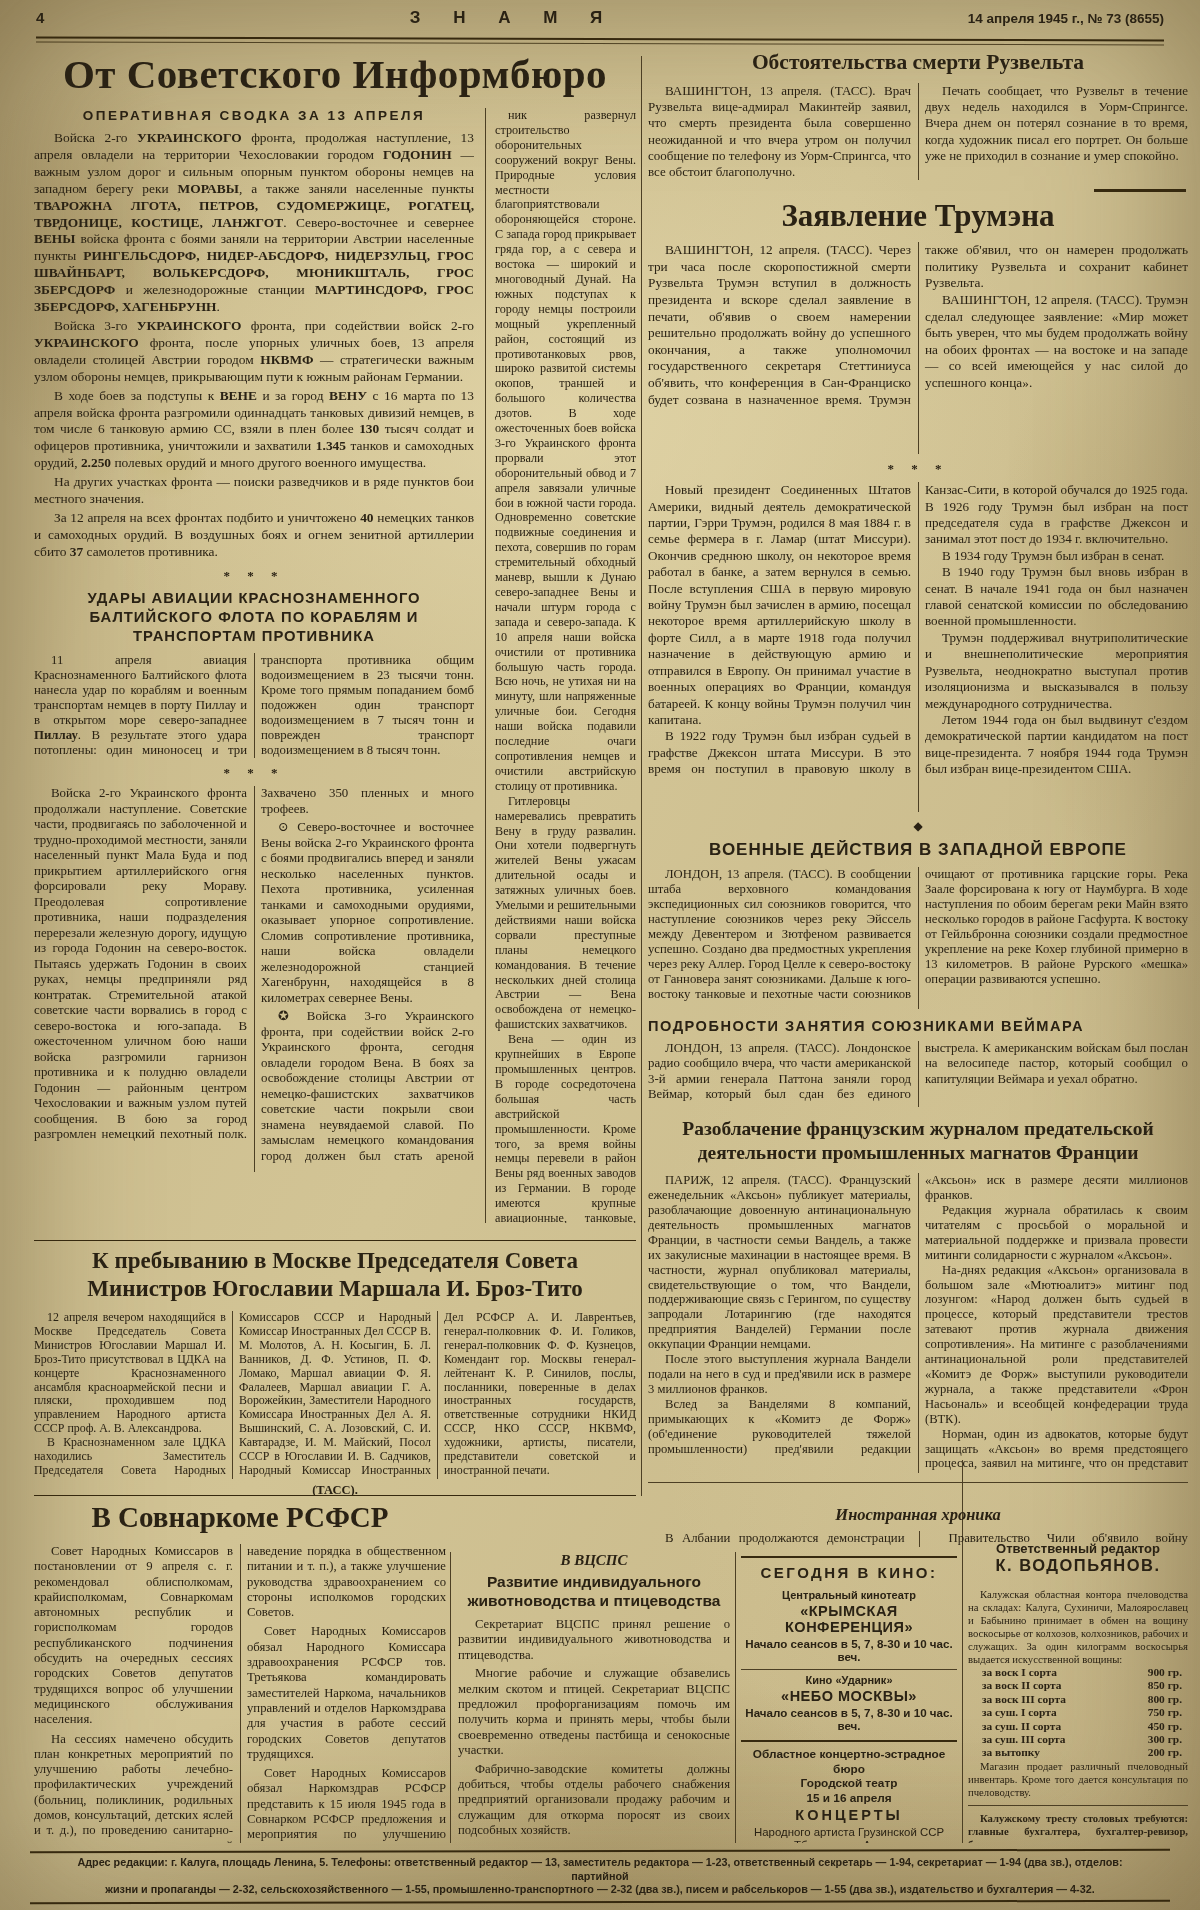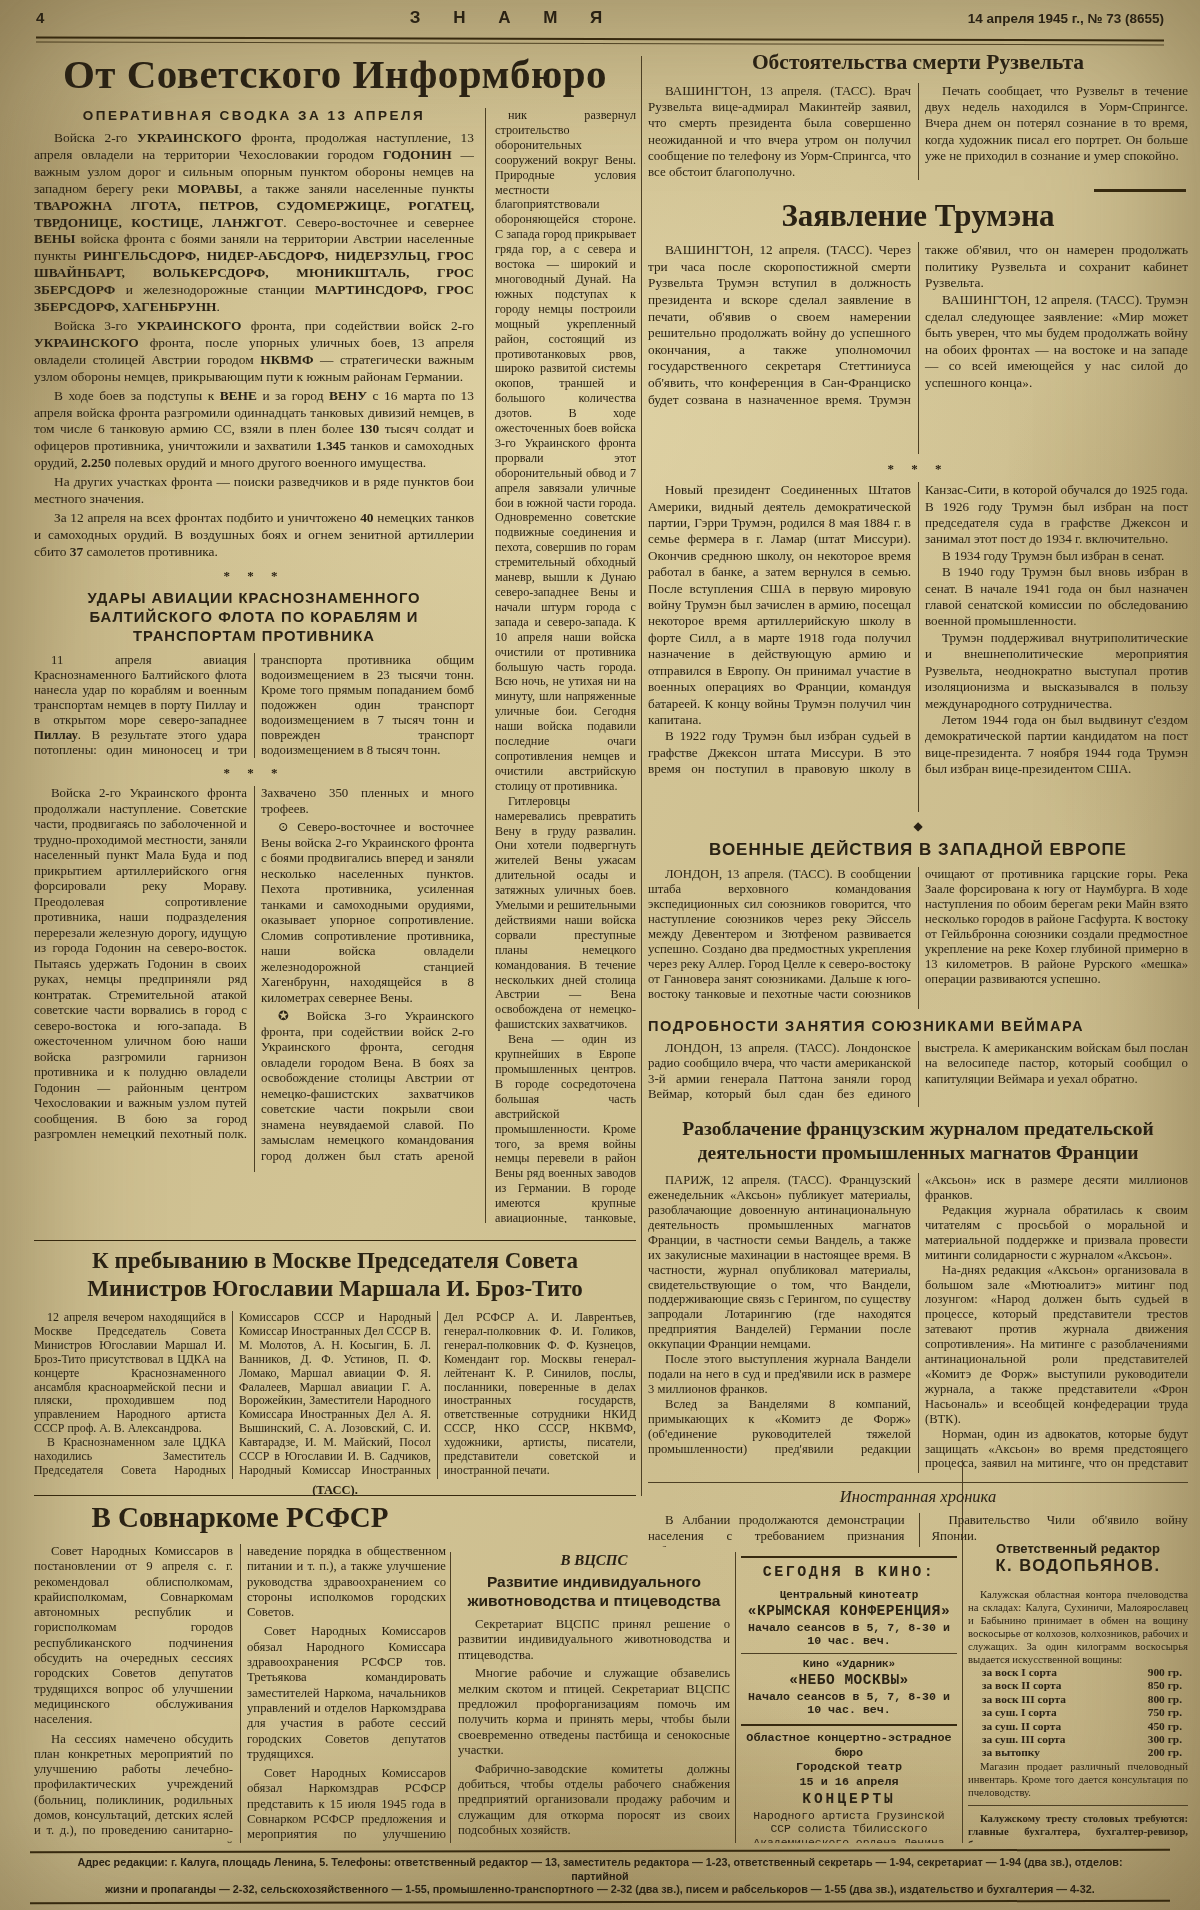--- a/index.html
+++ b/index.html
@@ -63,21 +63,21 @@
   .diamond{display:flex;align-items:center;gap:8px;margin:7px 0 6px;}
   .diamond .dline{flex:1;height:1px;background:#4c3f24;max-width:70px;margin:0 auto;}
   .diamond .dwrap{display:flex;align-items:center;gap:8px;margin:0 auto;}
   .diamond .dmark{font-size:12px;}
   .west-title{font-family:"Liberation Sans",sans-serif;font-weight:bold;font-size:17px;letter-spacing:1px;text-align:center;margin:0 0 7px;}
   .west-body{font-size:12.7px;line-height:15px;height:142px;overflow:hidden;}
   .weimar-title{font-family:"Liberation Sans",sans-serif;font-weight:bold;font-size:14.6px;letter-spacing:1.5px;text-align:left;margin:9px 0 7px;}
   .weimar-body{font-size:12.8px;line-height:15.2px;height:66px;overflow:hidden;}
   .aksion-title{font-weight:bold;font-size:19.5px;line-height:24px;text-align:center;margin:10px 26px 8px;}
   .aksion-body{font-size:12.6px;line-height:14.9px;height:300px;overflow:hidden;}
-  .chron-title{font-weight:normal;font-style:italic;font-size:16.5px;text-align:center;margin:9px 0 6px;border-top:1px solid #4c3f24;padding-top:4px;}
+  .chron-title{font-weight:bold;font-style:italic;font-size:16.5px;text-align:center;margin:9px 0 6px;border-top:1px solid #4c3f24;padding-top:22px;}
   .chron-flex{display:flex;gap:14px;}
   .chron-col{flex:1;font-size:12.8px;line-height:15.4px;}
   .chron-col.right{border-left:1px solid #4c3f24;padding-left:12px;}
 
   .editor{position:absolute;left:968px;top:1541px;width:220px;text-align:center;font-family:"Liberation Sans",sans-serif;}
   .editor .ed-label{font-weight:bold;font-size:13px;}
   .editor .ed-name{font-weight:bold;font-size:16.5px;letter-spacing:1.5px;}
 
   
   .tito{position:absolute;left:34px;top:1240px;width:602px;height:256px;overflow:hidden;border-top:1.5px solid #36290f;padding-top:6px;box-sizing:border-box;border-bottom:1.5px solid #36290f;}
@@ -91,21 +91,21 @@
   .sov-body{font-size:12.7px;line-height:15.3px;}
   .sov-body p.par{margin-bottom:4px;}
 
   .vtssps{position:absolute;left:458px;top:1552px;width:272px;height:291px;overflow:hidden;}
   .vt-kicker{font-weight:bold;font-style:italic;font-size:15px;text-align:center;margin:0 0 3px;}
   .vt-title{font-family:"Liberation Sans",sans-serif;font-weight:bold;font-size:15.5px;line-height:19px;text-align:center;margin:0 0 7px;}
   .vt-body{font-size:12.7px;line-height:15.4px;}
   .vt-body p.par{margin-bottom:3px;}
   .vt-tass{text-align:right;font-weight:bold;font-size:12.5px;margin-top:2px;}
 
-  .kino{position:absolute;left:741px;top:1556px;width:216px;height:287px;overflow:hidden;border-top:2.5px solid #36290f;padding-top:6px;box-sizing:border-box;font-family:Liberation Mono, monospace;text-align:center;}
+  .kino{position:absolute;left:741px;top:1556px;width:216px;height:287px;overflow:hidden;border-top:2.5px solid #36290f;padding-top:6px;box-sizing:border-box;font-family:Liberation Sans, sans-serif;text-align:center;}
   .kino-header{font-weight:bold;font-size:15px;letter-spacing:2.5px;margin-bottom:4px;}
   .kino-item{padding:4px 0 6px;}
   .kino-item + .kino-item{border-top:1px solid #4c3f24;}
   .kino-venue{font-weight:bold;font-size:11px;}
   .kino-film{font-weight:bold;font-size:14.5px;letter-spacing:.5px;margin:2px 0;}
   .kino-times{font-size:11.6px;font-weight:bold;}
   .concert{border-top:2px solid #36290f;margin-top:2px;padding-top:5px;font-size:11.8px;line-height:14.5px;}
   .concert .c-line{font-weight:bold;}
   .concert .c-heading{font-weight:bold;font-size:14.5px;letter-spacing:3px;margin:3px 0;}
   .concert .c-intro{font-size:11.4px;line-height:13.8px;}

